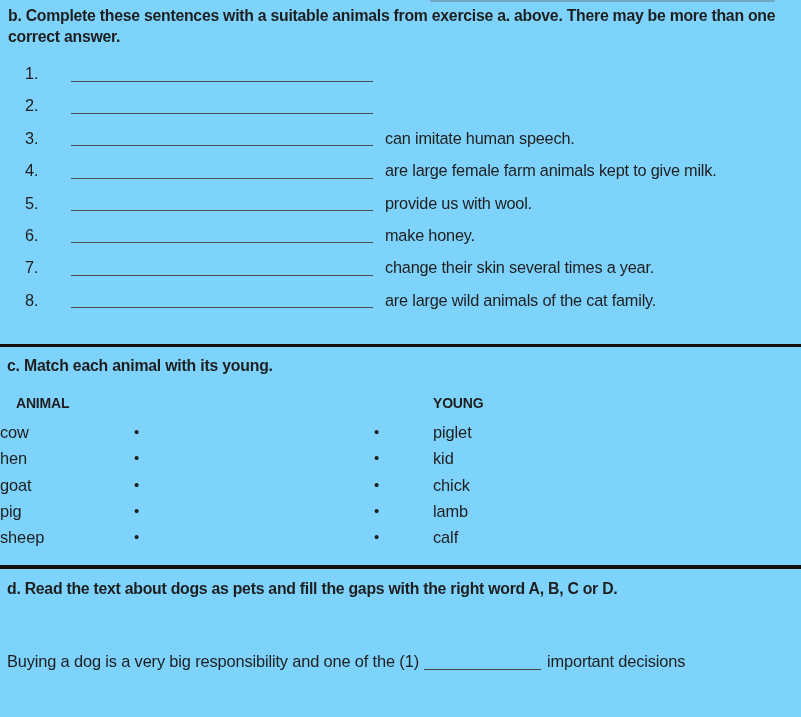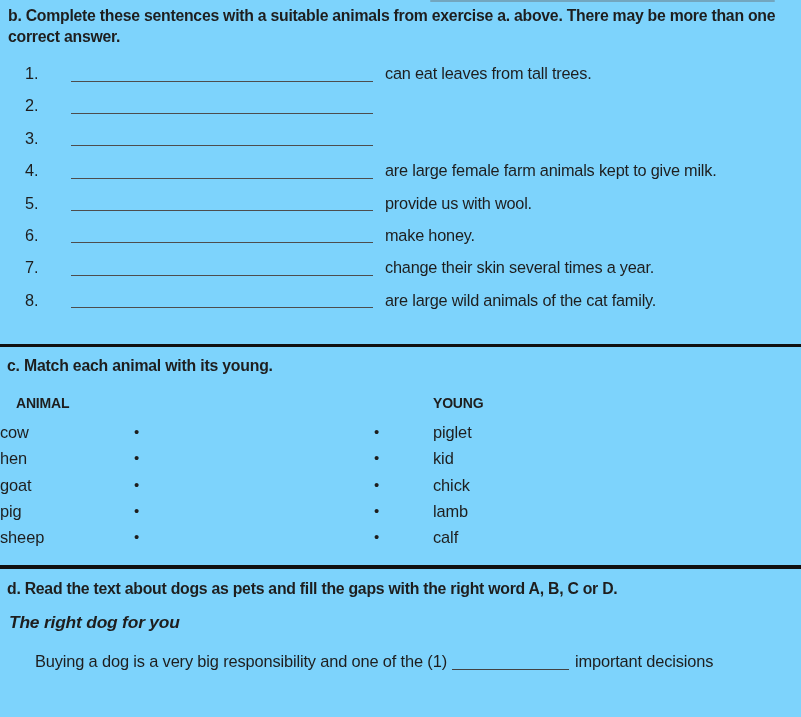--- a/index.html
+++ b/index.html
@@ -102,21 +102,21 @@
     position: absolute; left: 9px; top: 612px;
     font-weight: bold; font-style: italic;
     font-size: 17.4px; letter-spacing: -0.2px;
     white-space: nowrap;
   }
   .d-paragraph {
     position: absolute; left: 7px; top: 649px;
     width: 792px;
     font-size: 16.4px; letter-spacing: -0.15px;
   }
-  .d-line { height: 25.8px; line-height: 25.8px; white-space: nowrap; margin-left: 28px; }
+  .d-line { height: 25.8px; line-height: 25.8px; white-space: nowrap; }
   .gap-blank {
     display: inline-block;
     height: 3px;
     border-bottom: 1.7px solid #424242;
     vertical-align: -3px;
     margin: 0 6px 0 5px;
     cursor: text;
   }
   .gap-blank-1 { width: 117px; }
   .gap-blank-2 { width: 125px; }
@@ -127,29 +127,29 @@
 <div class="page">
 
   <div class="scan-artifact"></div>
 
   <div class="b-heading">b. Complete these sentences with a suitable animals from exercise a. above. There may be more than one correct answer.</div>
 
   <div class="b-list">
     <div class="b-row">
       <span class="b-num">1.</span>
       <span class="b-blank"></span>
-      <span class="b-text">can eat leaves from tall trees.</span>
     </div>
     <div class="b-row">
       <span class="b-num">2.</span>
       <span class="b-blank"></span>
     </div>
     <div class="b-row">
       <span class="b-num">3.</span>
       <span class="b-blank"></span>
+      <span class="b-text">can imitate human speech.</span>
     </div>
     <div class="b-row">
       <span class="b-num">4.</span>
       <span class="b-blank"></span>
       <span class="b-text">are large female farm animals kept to give milk.</span>
     </div>
     <div class="b-row">
       <span class="b-num">5.</span>
       <span class="b-blank"></span>
       <span class="b-text">provide us with wool.</span>
@@ -206,19 +206,18 @@
       <span class="c-animal">sheep</span>
       <span class="bullet bullet-left">•</span>
       <span class="bullet bullet-right">•</span>
       <span class="c-young">calf</span>
     </div>
   </div>
 
   <div class="divider divider-2"></div>
 
   <div class="d-heading">d. Read the text about dogs as pets and fill the gaps with the right word A, B, C or D.</div>
-  <div class="d-subtitle">The right dog for you</div>
 
   <div class="d-paragraph">
     <div class="d-line"><span>Buying a dog is a very big responsibility and one of the (1)</span><span class="gap-blank gap-blank-1"></span><span>important decisions</span></div>
   </div>
 
 </div>
 
 </body></html>

